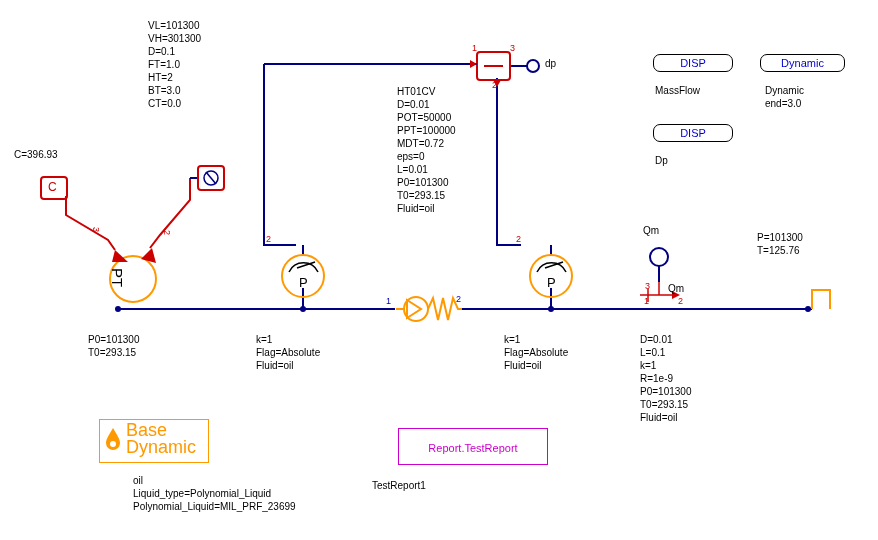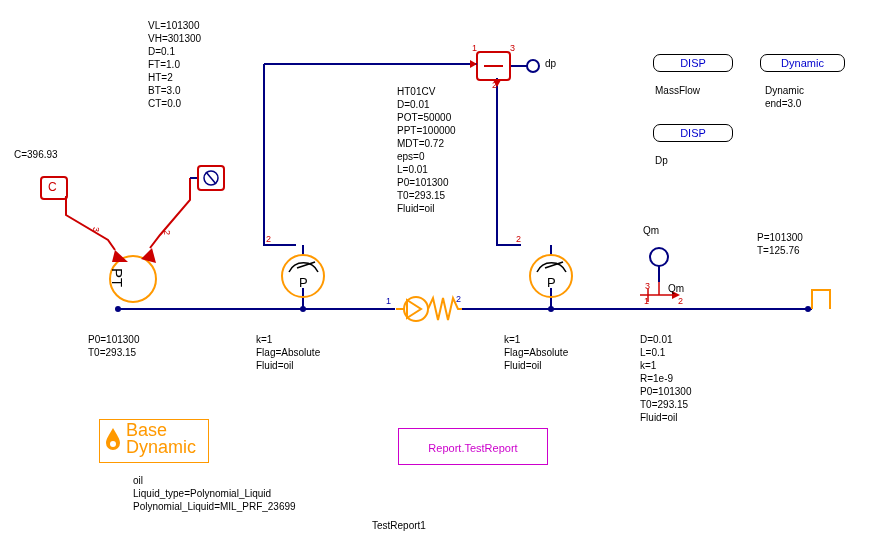--- a/index.html
+++ b/index.html
@@ -184,21 +184,21 @@
 T0=293.15
 Fluid=oil</div>
   <div class="txt" style="left:757px; top:231px;">P=101300
 T=125.76</div>
   <div class="txt" style="left:97px; top:474px;margin-left:36px;">oil
 Liquid_type=Polynomial_Liquid
 Polynomial_Liquid=MIL_PRF_23699</div>
   <div class="txt" style="left:643px; top:224px;">Qm</div>
   <div class="txt" style="left:668px; top:282px;">Qm</div>
   <div class="txt" style="left:545px; top:57px;">dp</div>
-  <div class="txt" style="left:372px; top:479px;margin-top:40px;">TestReport1</div>
+  <div class="txt" style="left:372px; top:479px;">TestReport1</div>
   <div class="txt" style="left:655px; top:84px;">MassFlow</div>
   <div class="txt" style="left:655px; top:154px;">Dp</div>
   <div class="txt" style="left:765px; top:84px;">Dynamic
 end=3.0</div>
 
   <div class="txt" style="left:48px; top:181px; font-size:12px; color:#cc0000;">C</div>
   <div class="txt" style="left:124px; top:268px; font-size:15px; color:#000000; transform:rotate(90deg); transform-origin:left top;">PT</div>
   <div class="txt" style="left:299px; top:276px; font-size:13px; color:#000000;">P</div>
   <div class="txt" style="left:547px; top:276px; font-size:13px; color:#000000;">P</div>
 

